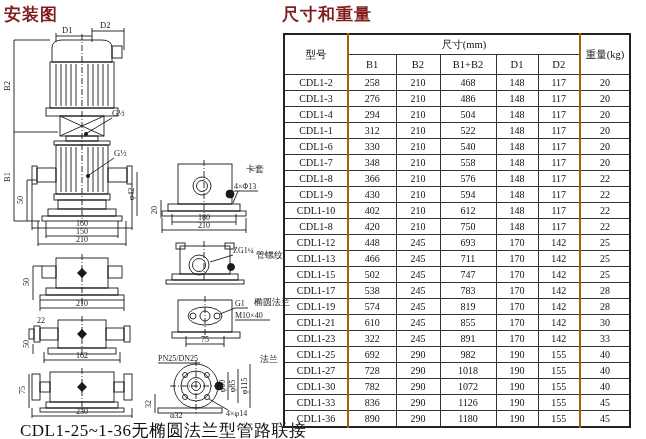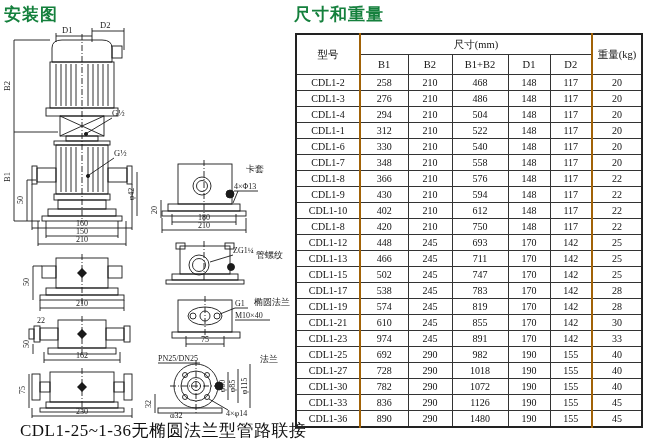--- a/index.html
+++ b/index.html
@@ -2,24 +2,24 @@
 <html><head>
 <meta charset="utf-8">
 <style>
   html,body{margin:0;padding:0;}
   body{
     width:646px;height:439px;position:relative;background:#ffffff;
     font-family:"Liberation Serif", serif;color:#1a1a1a;overflow:hidden;
   }
   .panel{position:absolute;top:0;height:439px;}
   #left-panel{left:0;width:292px;}
-  #right-panel{left:292px;width:354px;}
+  #right-panel{left:280px;width:354px;}
   .sec-title{
     position:absolute;left:4px;top:3px;font-family:"Liberation Sans",sans-serif;
-    font-weight:bold;font-size:17px;letter-spacing:1px;color:#15803d;
+    font-weight:bold;font-size:17px;letter-spacing:1px;color:#7f1d1d;
   }
   #right-panel .sec-title{left:2px;}
   svg text{font-family:"Liberation Serif",serif;fill:#1a1a1a;}
   svg .cn{font-family:"Liberation Sans",sans-serif;font-size:9px;}
   svg .dim{font-size:8px;}
   svg .lbl{font-size:8.5px;}
   #drawing{position:absolute;left:0;top:22px;}
   #caption{
     position:absolute;left:20px;top:419px;font-size:17px;letter-spacing:.5px;
     font-family:"Liberation Serif",serif;color:#111;white-space:nowrap;
@@ -444,21 +444,21 @@
           <td>CDL1-21</td>
           <td class="thick-left">610</td>
           <td>245</td>
           <td>855</td>
           <td>170</td>
           <td>142</td>
           <td class="thick-left">30</td>
         </tr>
         <tr>
           <td>CDL1-23</td>
-          <td class="thick-left">974</td>
+          <td class="thick-left">322</td>
           <td>245</td>
           <td>891</td>
           <td>170</td>
           <td>142</td>
           <td class="thick-left">33</td>
         </tr>
         <tr>
           <td>CDL1-25</td>
           <td class="thick-left">692</td>
           <td>290</td>
@@ -491,20 +491,20 @@
           <td>290</td>
           <td>1126</td>
           <td>190</td>
           <td>155</td>
           <td class="thick-left">45</td>
         </tr>
         <tr>
           <td>CDL1-36</td>
           <td class="thick-left">890</td>
           <td>290</td>
-          <td>1480</td>
+          <td>1180</td>
           <td>190</td>
           <td>155</td>
           <td class="thick-left">45</td>
         </tr>
       </tbody>
   </table>
 </div>
 
 </body></html>

